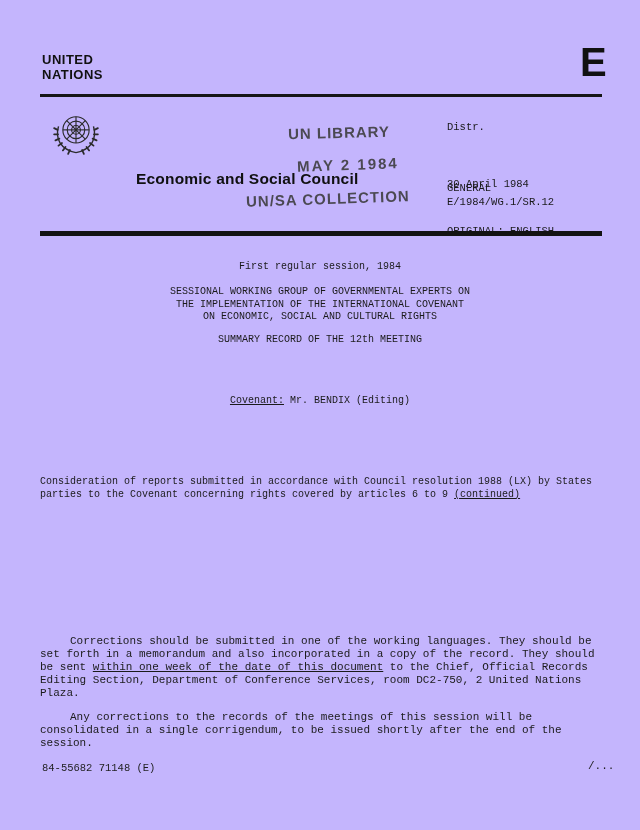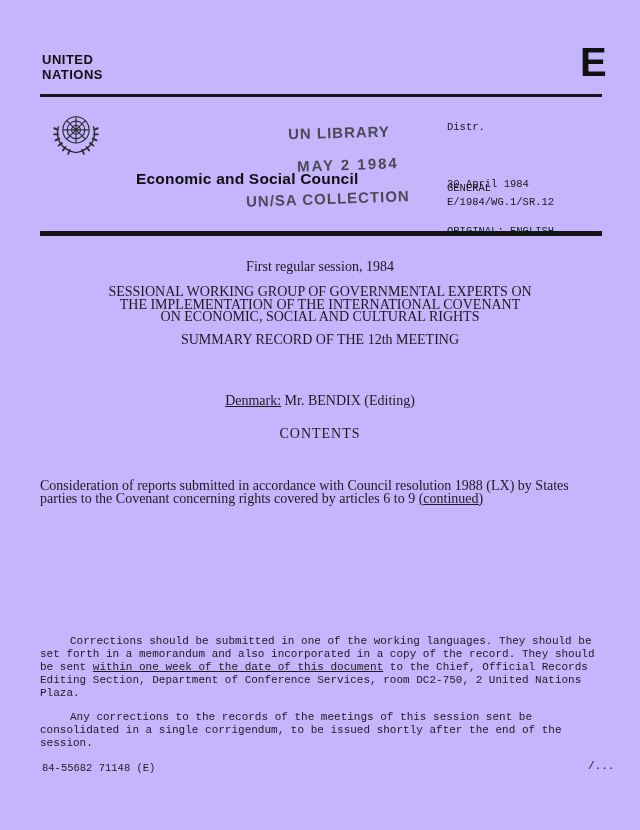--- a/index.html
+++ b/index.html
@@ -29,21 +29,21 @@
   .stamp2{left:297px;top:156px;font-size:15px;letter-spacing:2px;transform:rotate(-2deg);}
   .stamp3{left:246px;top:190px;font-size:15px;letter-spacing:1px;transform:rotate(-2deg);}
 
   .distr{font-size:10.5px;line-height:13px;color:#191919;}
   .distr-label{left:447px;top:121px;}
   .distr-value{left:447px;top:134px;margin-top:48px;}
   .doc-symbol{left:447px;top:165px;margin-top:31px;}
   .doc-date{left:447px;top:178px;}
   .doc-original{left:447px;top:212px;margin-top:13px;}
 
-  .body-text{font-size:14px;line-height:12.5px;color:#1b1b1b;font-family:Liberation Serif, serif;}
+  .body-text{font-size:10px;line-height:12.5px;color:#1b1b1b;}
   .session{top:261px;}
   .working-group{top:286px;}
   .summary-record{top:334px;}
   .held-at{top:358px;}
   .chairman{top:395px;}
   .contents-head{top:428px;letter-spacing:1px;}
   .contents-para{left:40px;top:466px;width:562px;text-align:left;}
 
   .u{text-decoration:underline;}
 
@@ -111,27 +111,26 @@
   <div class="abs distr doc-original">ORIGINAL:  ENGLISH</div>
 
   <div class="abs rule-thick"></div>
 
   <div class="abs center body-text session">First regular session, 1984</div>
   <div class="abs center body-text pre working-group">SESSIONAL WORKING GROUP OF GOVERNMENTAL EXPERTS ON
 THE IMPLEMENTATION OF THE INTERNATIONAL COVENANT
 ON ECONOMIC, SOCIAL AND CULTURAL RIGHTS</div>
   <div class="abs center body-text summary-record">SUMMARY RECORD OF THE 12th MEETING</div>
 
-  <div class="abs center body-text chairman"><span class="u">Denmark:</span><span>  Mr. BENDIX (Editing)</span></div>
+  <div class="abs center body-text chairman"><span class="u">Covenant:</span><span>  Mr. BENDIX (Editing)</span></div>
 
-  <div class="abs center body-text contents-head">CONTENTS</div>
 
   <p class="abs body-text contents-para"><span>Consideration of reports submitted in accordance with Council resolution 1988 (LX) by States parties to the Covenant concerning rights covered by articles 6 to 9 </span><span class="u">(continued)</span></p>
 
 
   <p class="abs footnote fn2"><span>Corrections should be submitted in one of the working languages.  They should be set forth in a memorandum and also incorporated in a copy of the record.  They should be sent </span><span class="u">within one week of the date of this document</span><span> to the Chief, Official Records Editing Section, Department of Conference Services, room DC2-750, 2 United Nations Plaza.</span></p>
 
-  <p class="abs footnote fn3">Any corrections to the records of the meetings of this session sent be consolidated in a single corrigendum, to be issued shortly after the end of the session.</p>
+  <p class="abs footnote fn3">Any corrections to the records of the meetings of this session will be consolidated in a single corrigendum, to be issued shortly after the end of the session.</p>
 
   <div class="abs footer-left">84-55682  71148 (E)</div>
   <div class="abs footer-right">/...</div>
 
 </div>
 
 </body></html>

